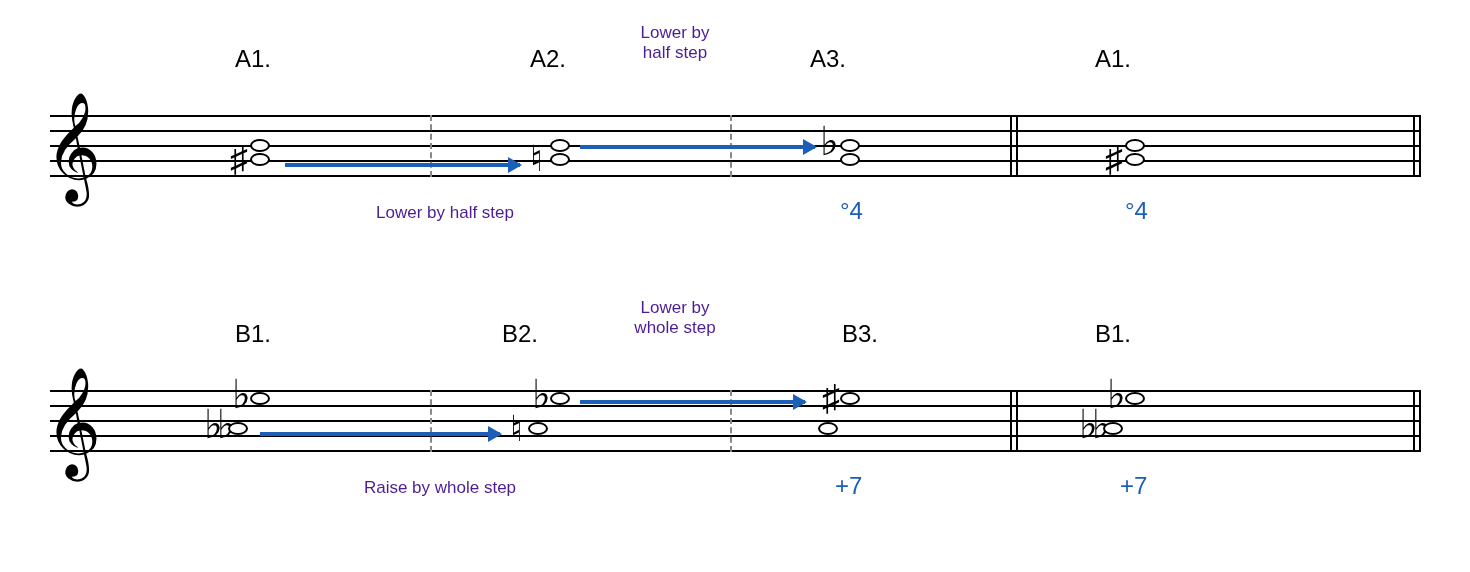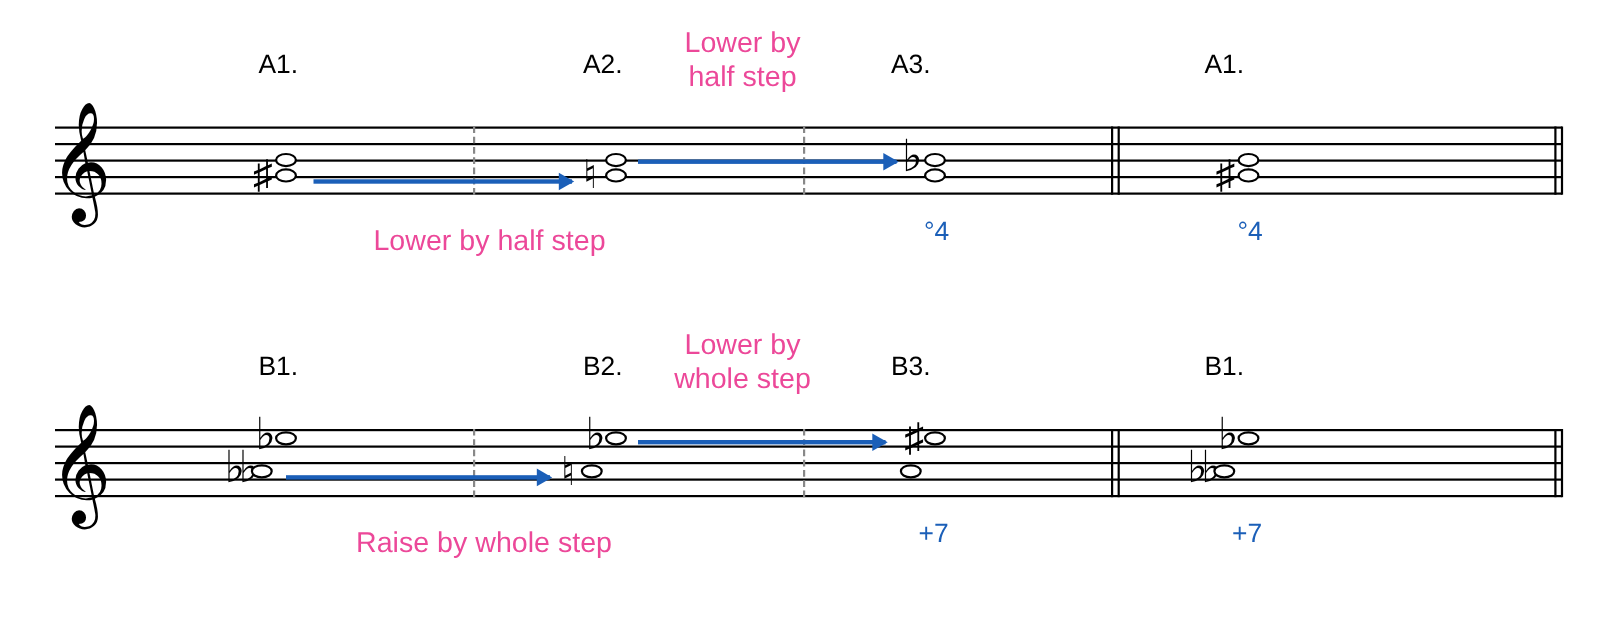--- a/index.html
+++ b/index.html
@@ -22,22 +22,22 @@
       position: absolute;
       top: 0;
       width: 100%;
       font-size: 24px;
       font-weight: 500;
       color: #000;
     }
     .label { position: absolute; }
     .blue-annotation {
       position: absolute;
-      color: #ec4899;
-      font-size: 26px;
+      color: #4c1d95;
+      font-size: 17px;
       font-weight: 500;
       line-height: 1.2;
       text-align: center;
     }
 
     .staff-container {
       position: absolute;
       top: 70px;
       left: 0;
       right: 0;
@@ -211,22 +211,22 @@
     <div class="arrow" style="left:530px;top:30px;width:235px"></div>
 
     <span class="interval-label" style="left:790px;top:82px">°4</span>
     <span class="interval-label" style="left:1075px;top:82px">°4</span>
   </div>
 </div>
 
 <div class="row row-b">
   <div class="labels">
     <span class="label" style="left:185px">B1.</span>
-    <span class="label" style="left:480px">B2.</span>
-    <span class="label" style="left:760px">B3.</span>
+    <span class="label" style="left:452px">B2.</span>
+    <span class="label" style="left:792px">B3.</span>
     <span class="label" style="left:1045px">B1.</span>
   </div>
 
   <div class="blue-annotation" style="left:545px;top:-22px;width:160px;white-space:pre-line">Lower by
 whole step</div>
   <div class="blue-annotation" style="left:250px;top:158px;width:280px">Raise by whole step</div>
 
   <div class="staff-container">
     <div class="staff-lines">
         <div></div>

